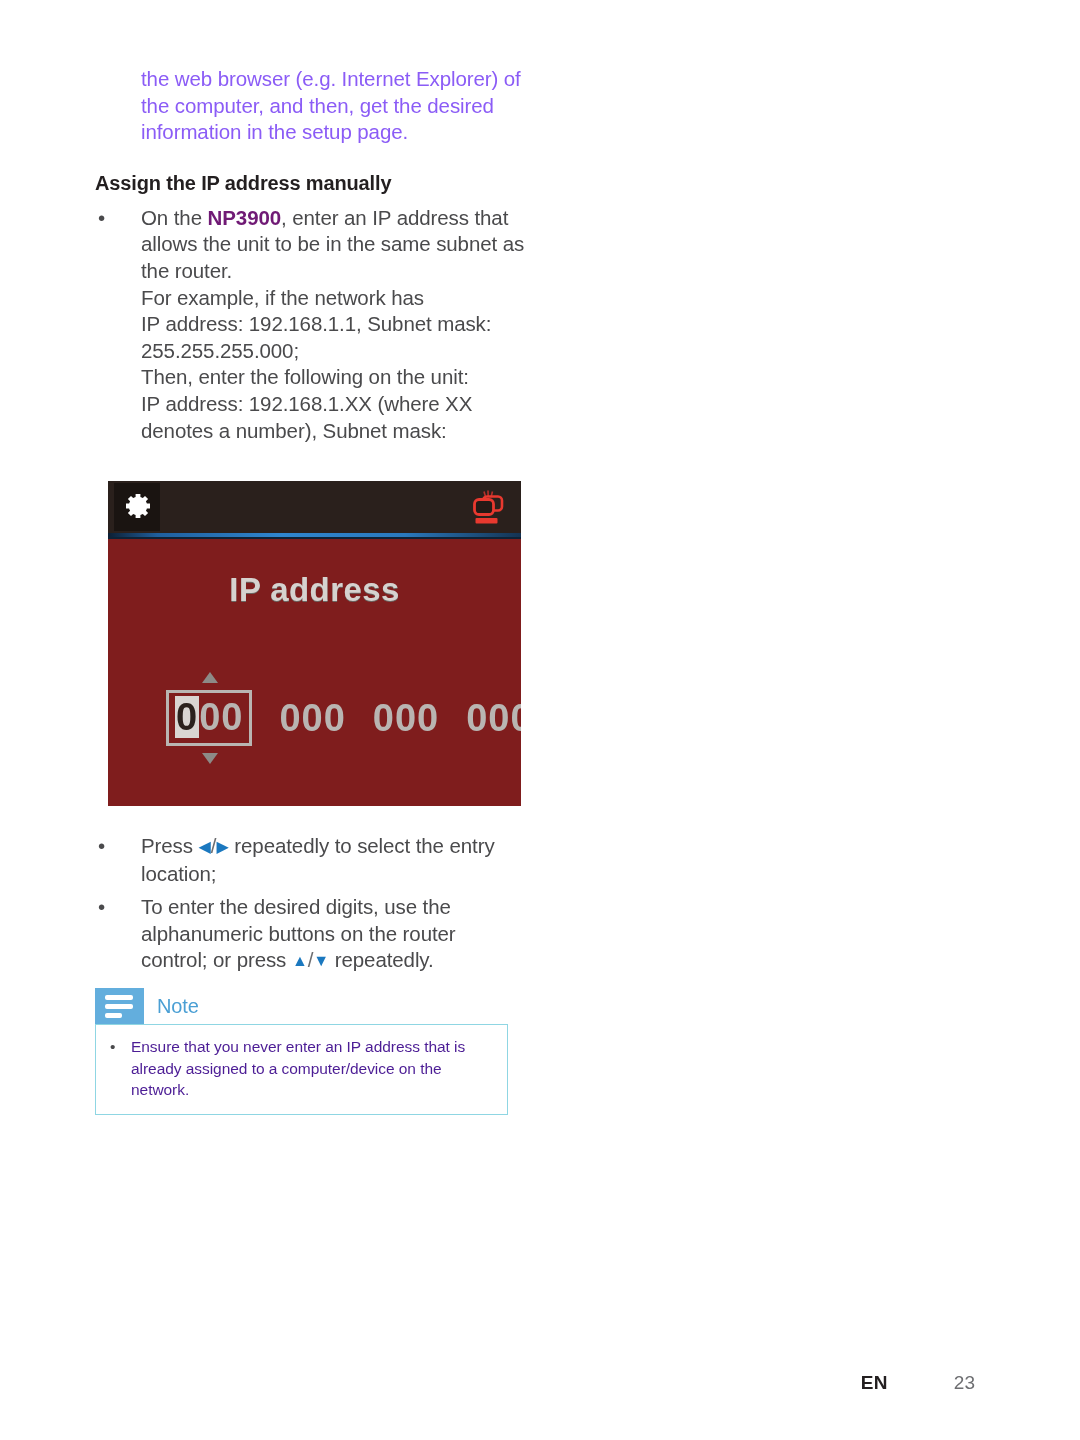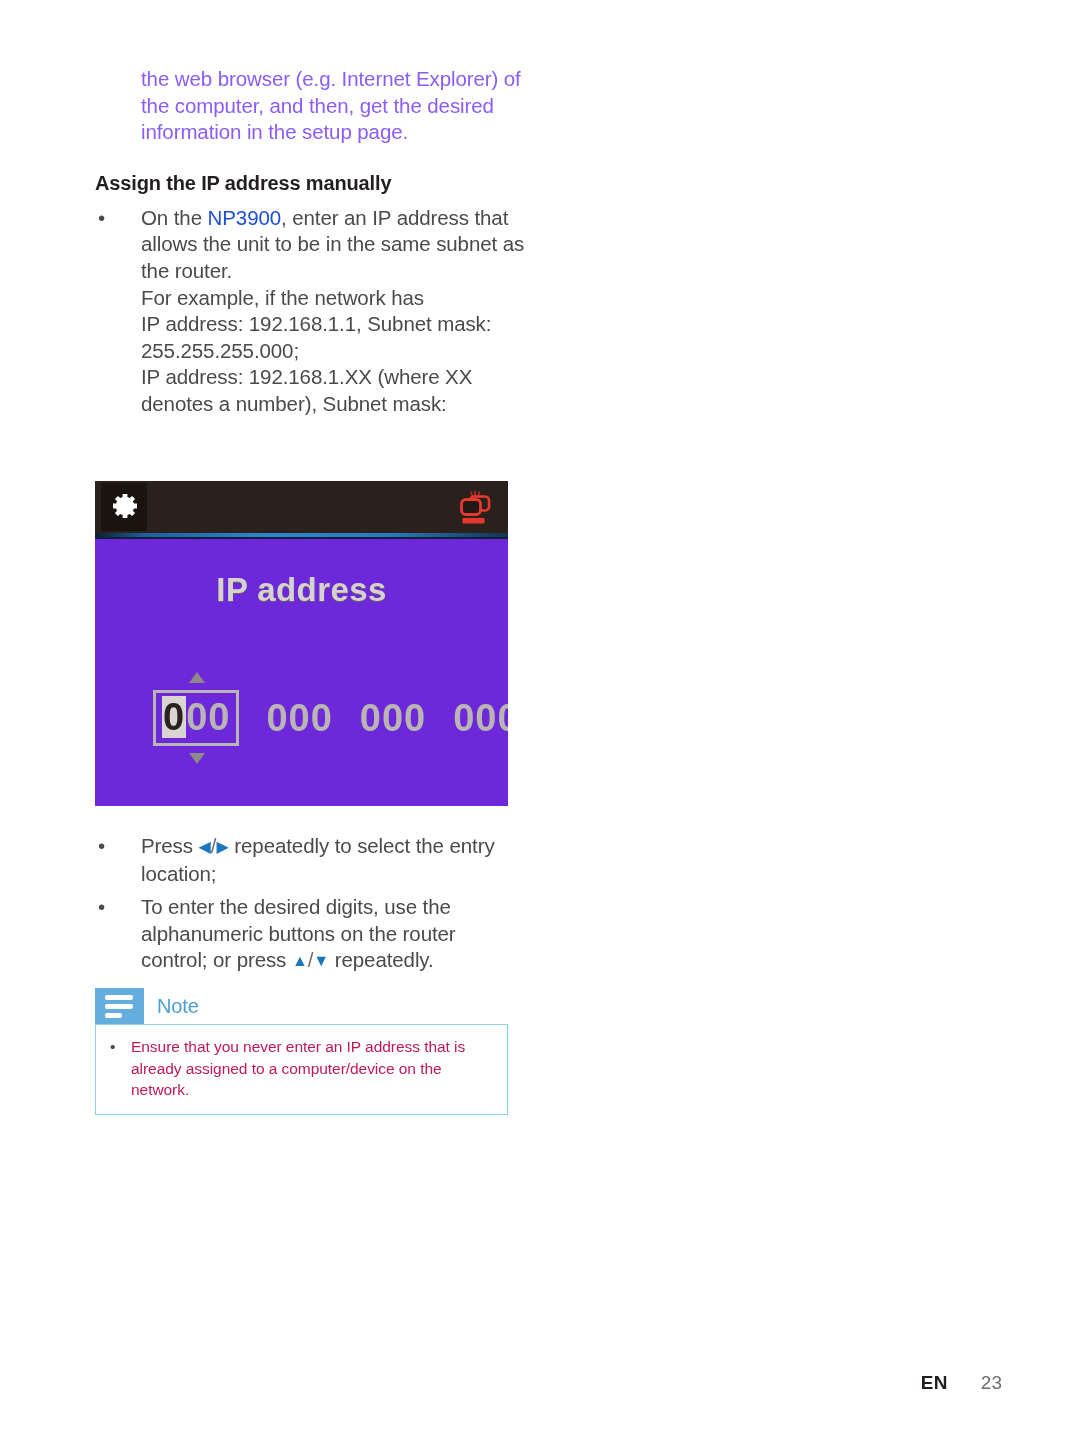--- a/index.html
+++ b/index.html
@@ -62,42 +62,42 @@
     box-sizing: border-box;
   }
   .bullet-body {
     flex: 1 1 auto;
     font-size: 20.5px;
     line-height: 26.6px;
     color: #4a4a4c;
     letter-spacing: -0.1px;
   }
   .bullet-body b, .para b {
-    font-weight: 400;
-    color: #1d4ed8;
+    font-weight: 700;
+    color: #701a75;
   }
   .arrow {
     color: #1b78bf;
     font-size: 16px;
     line-height: 26.6px;
     vertical-align: 1px;
     letter-spacing: 0;
   }
   .slash {
     color: #6d6e71;
   }
 
   
   .device-shot {
     position: absolute;
-    left: 95px;
+    left: 108px;
     top: 481px;
     width: 413px;
     height: 325px;
-    background: #6d28d9;
+    background: #7f1d1d;
     overflow: hidden;
   }
   .dev-topbar {
     position: absolute;
     left: 0; top: 0;
     width: 100%;
     height: 52px;
     background: #2a201c;
   }
   .dev-gear-plate {
@@ -246,31 +246,32 @@
   .note-dot {
     flex: 0 0 21px;
     font-size: 15.5px;
     line-height: 21.5px;
     color: #4a4a4c;
   }
   .note-text {
     flex: 1 1 auto;
     font-size: 15.5px;
     line-height: 21.5px;
-    color: #be185d;
+    color: #4c1d95;
     letter-spacing: -0.05px;
   }
 
   
   .footer {
     position: absolute;
-    right: 78px;
+    right: 105px;
     bottom: 46px;
     display: flex;
     align-items: center;
+    gap: 33px;
   }
   .footer-lang {
     font-size: 19px;
     font-weight: 700;
     color: #231f20;
     letter-spacing: 0.3px;
   }
   .footer-page {
     font-size: 19px;
     color: #6d6e71;
@@ -288,20 +289,21 @@
 
   <div class="sec-head">Assign the IP address manually</div>
 
   <div class="bullet-row">
     <div class="bullet-dot">•</div>
     <div class="bullet-body">
       <span>On the </span><b>NP3900</b><span>, enter an IP address that allows the unit to be in the same subnet as the router.</span>
       <div>For example, if the network has</div>
       <div>IP address: 192.168.1.1, Subnet mask:</div>
       <div>255.255.255.000;</div>
+      <div>Then, enter the following on the unit:</div>
       <div>IP address: 192.168.1.XX (where XX</div>
       <div>denotes a number), Subnet mask:</div>
     </div>
   </div>
 </div>
 
 <div class="device-shot">
 
   <div class="dev-topbar"></div>
   <div class="dev-gear-plate"></div>

